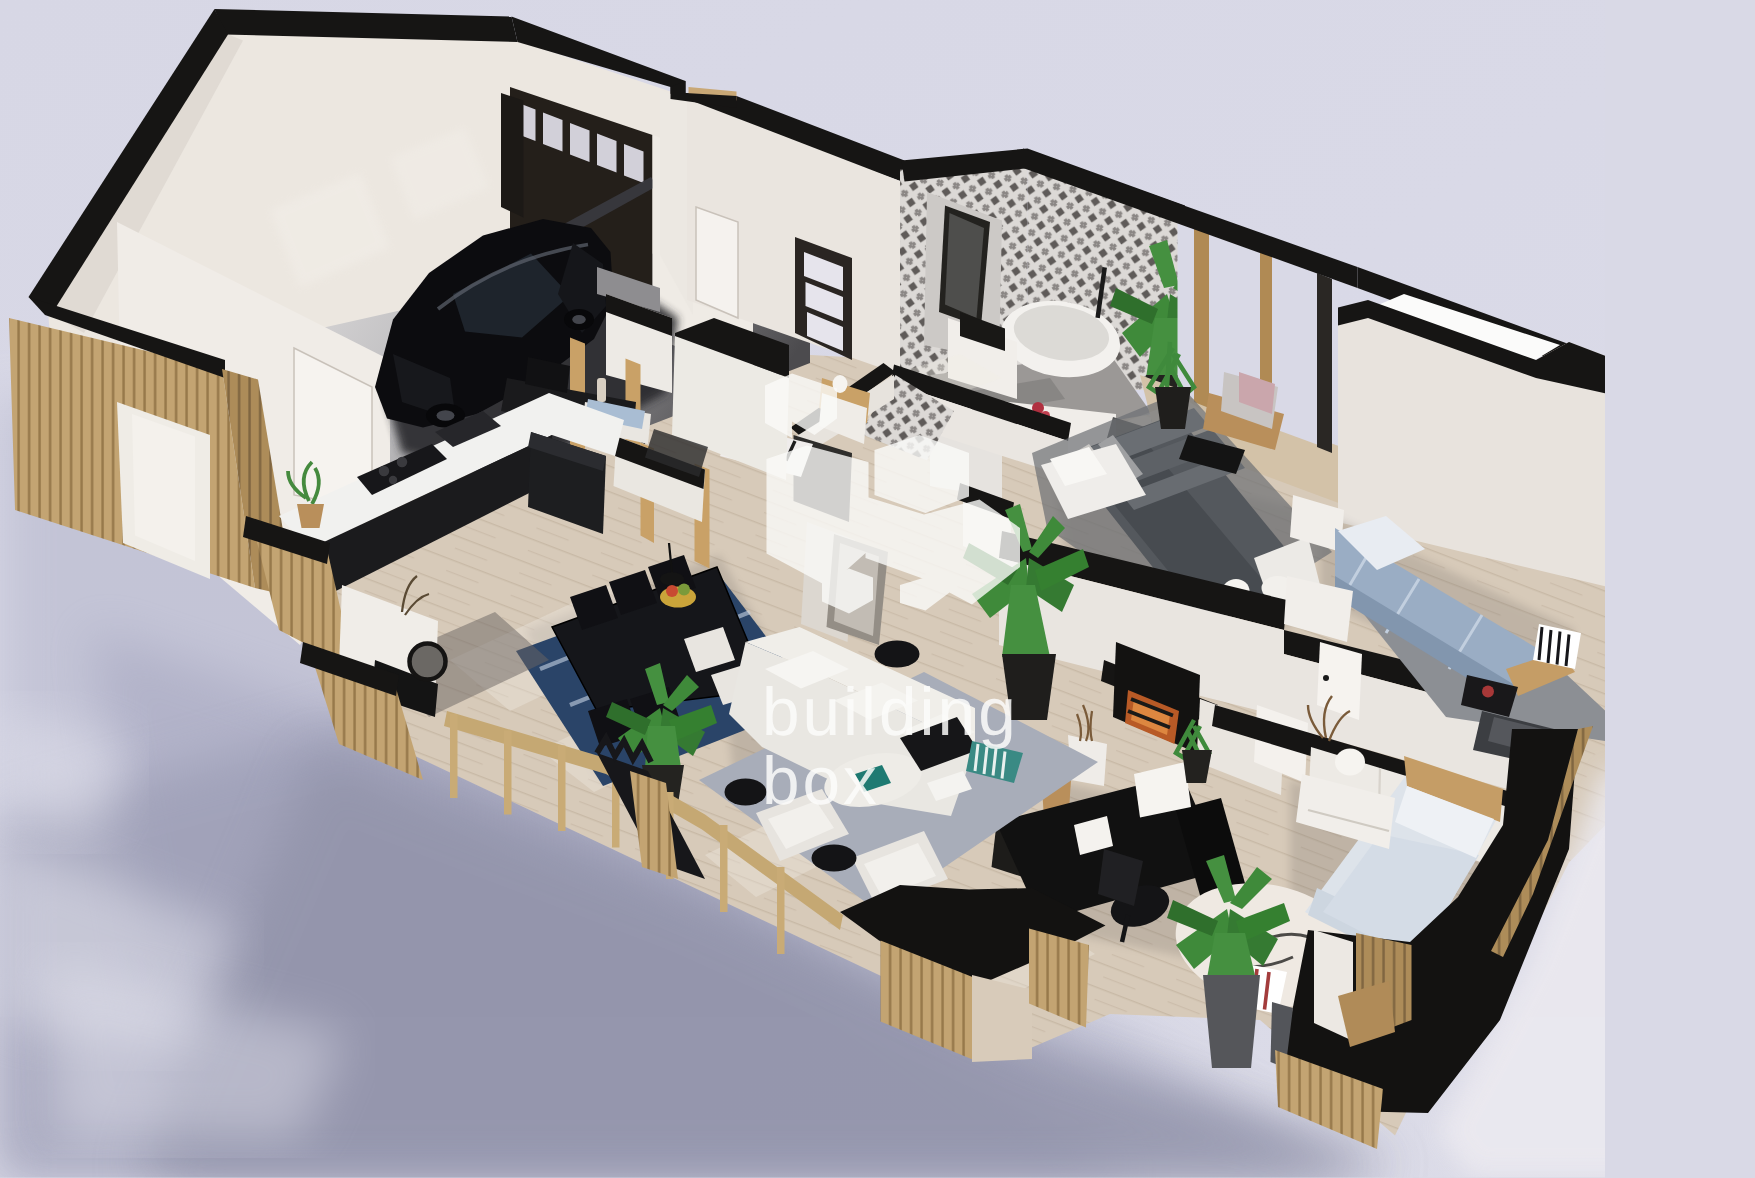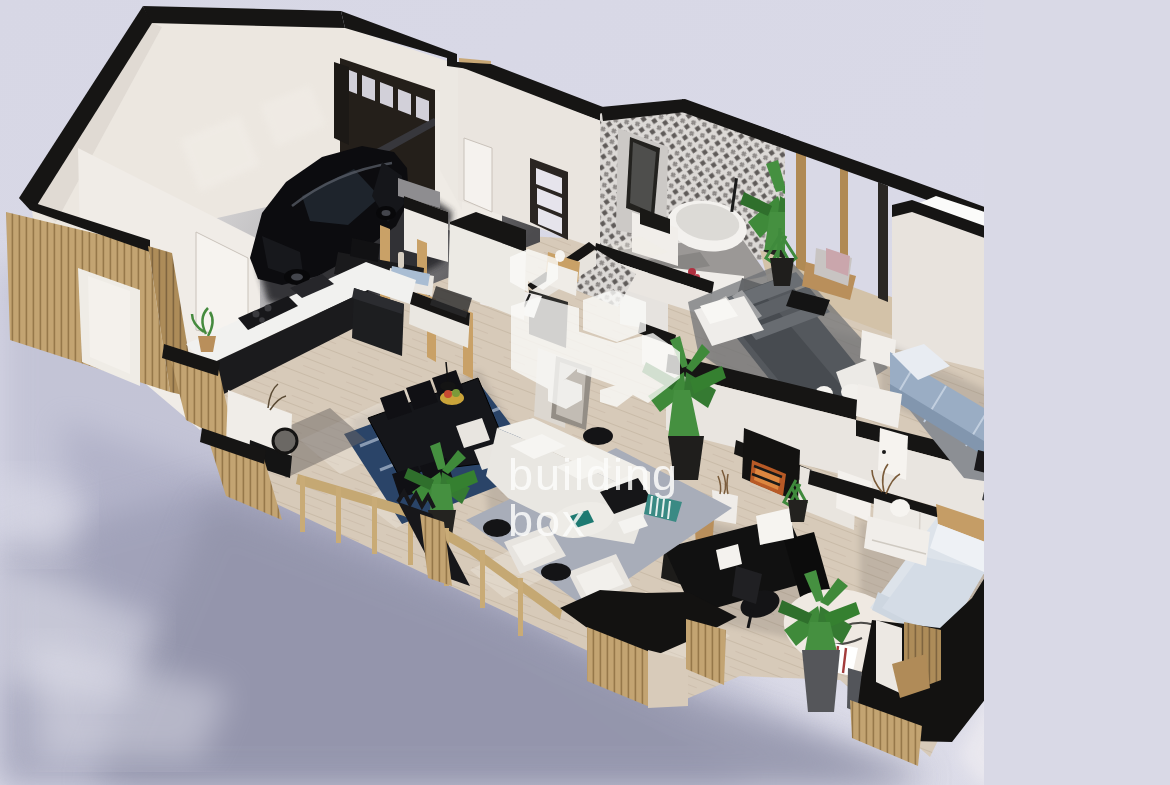--- a/index.html
+++ b/index.html
@@ -1,16 +1,16 @@
 <!DOCTYPE html>
 <html><head>
 <meta charset="utf-8">
 <style>
   html,body{margin:0;padding:0;background:#d9d9e6;}
-  #stage{position:relative;width:984px;height:785px;overflow:hidden;font-family:"Liberation Sans",sans-serif;}
+  #stage{position:relative;width:1070px;height:785px;overflow:hidden;font-family:"Liberation Sans",sans-serif;}
 </style>
 </head>
 <body>
 <div id="stage">
 <svg width="1170" height="785" viewBox="0 0 1170 785" xmlns="http://www.w3.org/2000/svg">
 <defs>
   <linearGradient id="bg" x1="0" y1="0" x2="1" y2="1">
     <stop offset="0" stop-color="#d7d7e5"></stop>
     <stop offset="0.5" stop-color="#d9d9e7"></stop>
     <stop offset="1" stop-color="#dcdce8"></stop>

